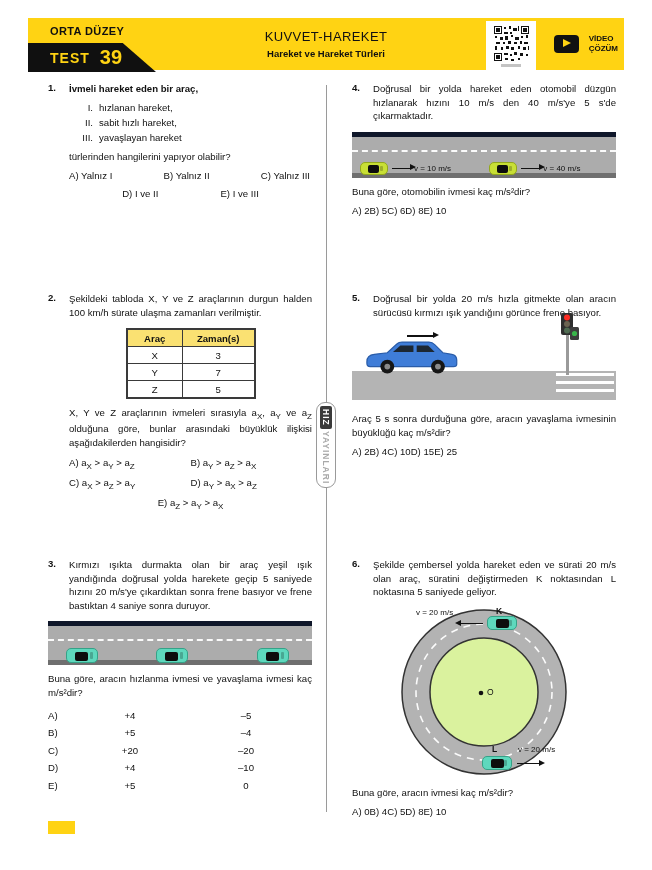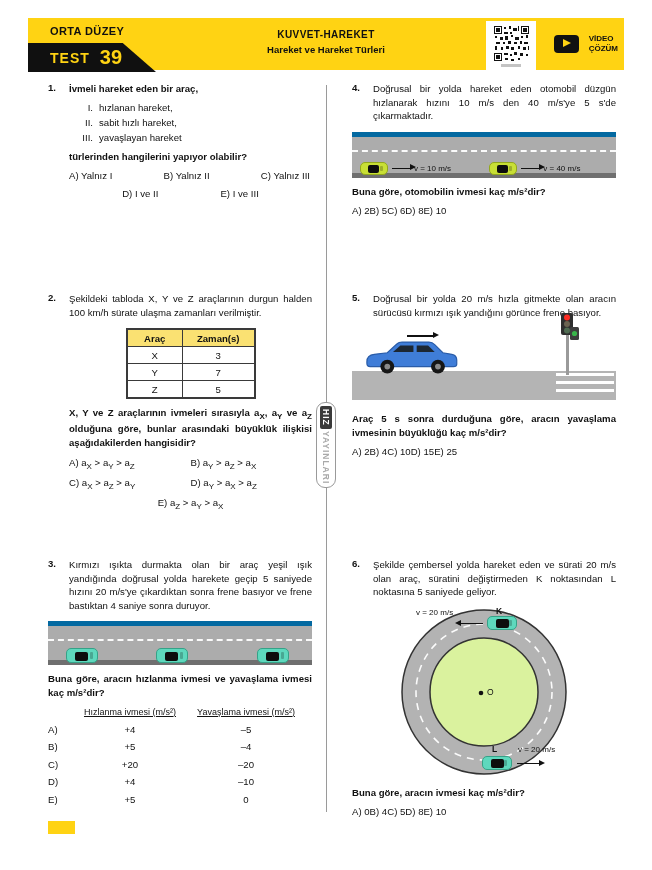--- a/index.html
+++ b/index.html
@@ -8,21 +8,21 @@
 
   
   .band { position:absolute; left:28px; right:28px; top:18px; height:52px; background:#FFD313; }
   .level { position:absolute; left:22px; top:7px; font-weight:bold; font-size:11px; letter-spacing:.4px; color:#101010; }
   .badge { position:absolute; left:0; top:25px; width:128px; height:29px; background:#101010;
            clip-path:polygon(0 0, 74% 0, 100% 100%, 0 100%);
            color:#FFD313; display:flex; align-items:center; padding-left:22px; gap:10px; }
   .badge-test { font-size:14px; font-weight:bold; letter-spacing:1px; }
   .badge-num { font-size:20px; font-weight:bold; }
   .titles { position:absolute; left:0; right:0; top:11px; text-align:center; }
-  .subject { font-weight:bold; font-size:10px; letter-spacing:.4px; }
+  .subject { font-weight:normal; font-size:13px; letter-spacing:.4px; }
   .topic { font-weight:bold; font-size:9.5px; margin-top:4px; }
   .qr { position:absolute; right:88px; top:3px; width:50px; height:49px; background:#fff;
         display:flex; flex-direction:column; align-items:center; padding-top:4px; }
   .qr-caption { width:20px; height:3px; background:#c4c4c4; margin-top:2px; }
   .video { position:absolute; right:6px; top:16px; display:flex; align-items:center; gap:10px; }
   .play-icon { width:25px; height:18px; background:#111; border-radius:4px; position:relative; }
   .play-icon::after { content:''; position:absolute; left:9px; top:4.5px;
         border-left:8px solid #FFD313; border-top:4.5px solid transparent; border-bottom:4.5px solid transparent; }
   .vtext { display:flex; flex-direction:column; font-size:8px; font-weight:bold; line-height:1.2; color:#111; }
 
@@ -34,21 +34,21 @@
                  padding:3px 1px; letter-spacing:1px; border-radius:2px; }
   .publogo .p2 { writing-mode:vertical-rl; color:#a9a9a9; font-size:8.5px; font-weight:bold; letter-spacing:1px; margin-top:2px; }
 
   
   .q { position:absolute; width:264px; font-size:9.6px; }
   .q.left { left:48px; } .q.right { left:352px; }
   .qhead { display:flex; gap:7px; }
   .qnum { font-weight:bold; flex:none; width:14px; }
   .stem { text-align:justify; line-height:1.42; }
   .qbody { margin-left:21px; margin-top:5px; }
-  .prompt { font-weight:bold; text-align:justify; line-height:1.42; margin:7px 0 7px; }
+  .prompt { font-weight:normal; text-align:justify; line-height:1.42; margin:7px 0 7px; }
 
   .items { margin:6px 0 2px 8px; display:grid; grid-template-columns:16px auto; column-gap:6px; row-gap:4px; }
   .items .rlab { text-align:right; }
 
   .row3 { display:flex; justify-content:space-between; padding-right:2px; margin-bottom:7px; }
   .rowc { display:flex; justify-content:center; gap:62px; }
   .grid2 { display:grid; grid-template-columns:1fr 1fr; row-gap:6px; margin-bottom:6px; }
   .erow { text-align:center; }
   .row5 { display:flex; justify-content:flex-start; padding-right:4px; }
 
@@ -61,21 +61,21 @@
 
   
   .ans-table { margin-top:2px; }
   .ans-head, .ans-row { display:grid; grid-template-columns:24px 116px 116px; align-items:center; }
   .ans-head { margin-bottom:4px; }
   .ans-head .ul { text-decoration:underline; text-align:center; font-size:9px; }
   .ans-row { height:17.5px; }
   .ans-row span:nth-child(2), .ans-row span:nth-child(3) { text-align:center; }
 
   
-  .road { position:relative; height:44px; background:#ACACAC; border-top:5px solid #0369a1;
+  .road { position:relative; height:44px; background:#ACACAC; border-top:5px solid #0f172a;
           border-bottom:5px solid #6F6F6F; margin:9px 0 2px; }
   .dash { position:absolute; left:0; right:0; top:13px; border-top:2px dashed #fafafa; }
 
   
   .car-top { position:absolute; width:32px; height:15px; border-radius:5px; }
   .car-top .cab { position:absolute; left:8px; top:2.5px; width:13px; height:9px; background:#0d0d0d; border-radius:2px; }
   .car-top::after { content:''; position:absolute; right:4px; top:3px; bottom:3px; width:3px;
                     background:rgba(0,0,0,.22); border-radius:1px; }
   .teal { background:#5ED8BD; border:1px solid #35a287; }
   .lime { background:#C8DF35; border:1px solid #93a81c; }
@@ -281,25 +281,20 @@
           </div>
         <div class="car-top teal" style="left:41%; top:22px">
             <div class="cab"></div>
           </div>
         <div class="car-top teal" style="left:79%; top:22px">
             <div class="cab"></div>
           </div>
       </div>
       <p class="prompt">Buna göre, aracın hızlanma ivmesi ve yavaşlama ivmesi kaç m/s²dir?</p>
       <div class="ans-table">
-        <div class="ans-head">
-          <span></span>
-          <span class="ul">Hızlanma ivmesi (m/s²)</span>
-          <span class="ul">Yavaşlama ivmesi (m/s²)</span>
-        </div>
         <div class="ans-row">
           <span>A)</span>
           <span>+4</span>
           <span>–5</span>
         </div>
         <div class="ans-row">
           <span>B)</span>
           <span>+5</span>
           <span>–4</span>
         </div>

